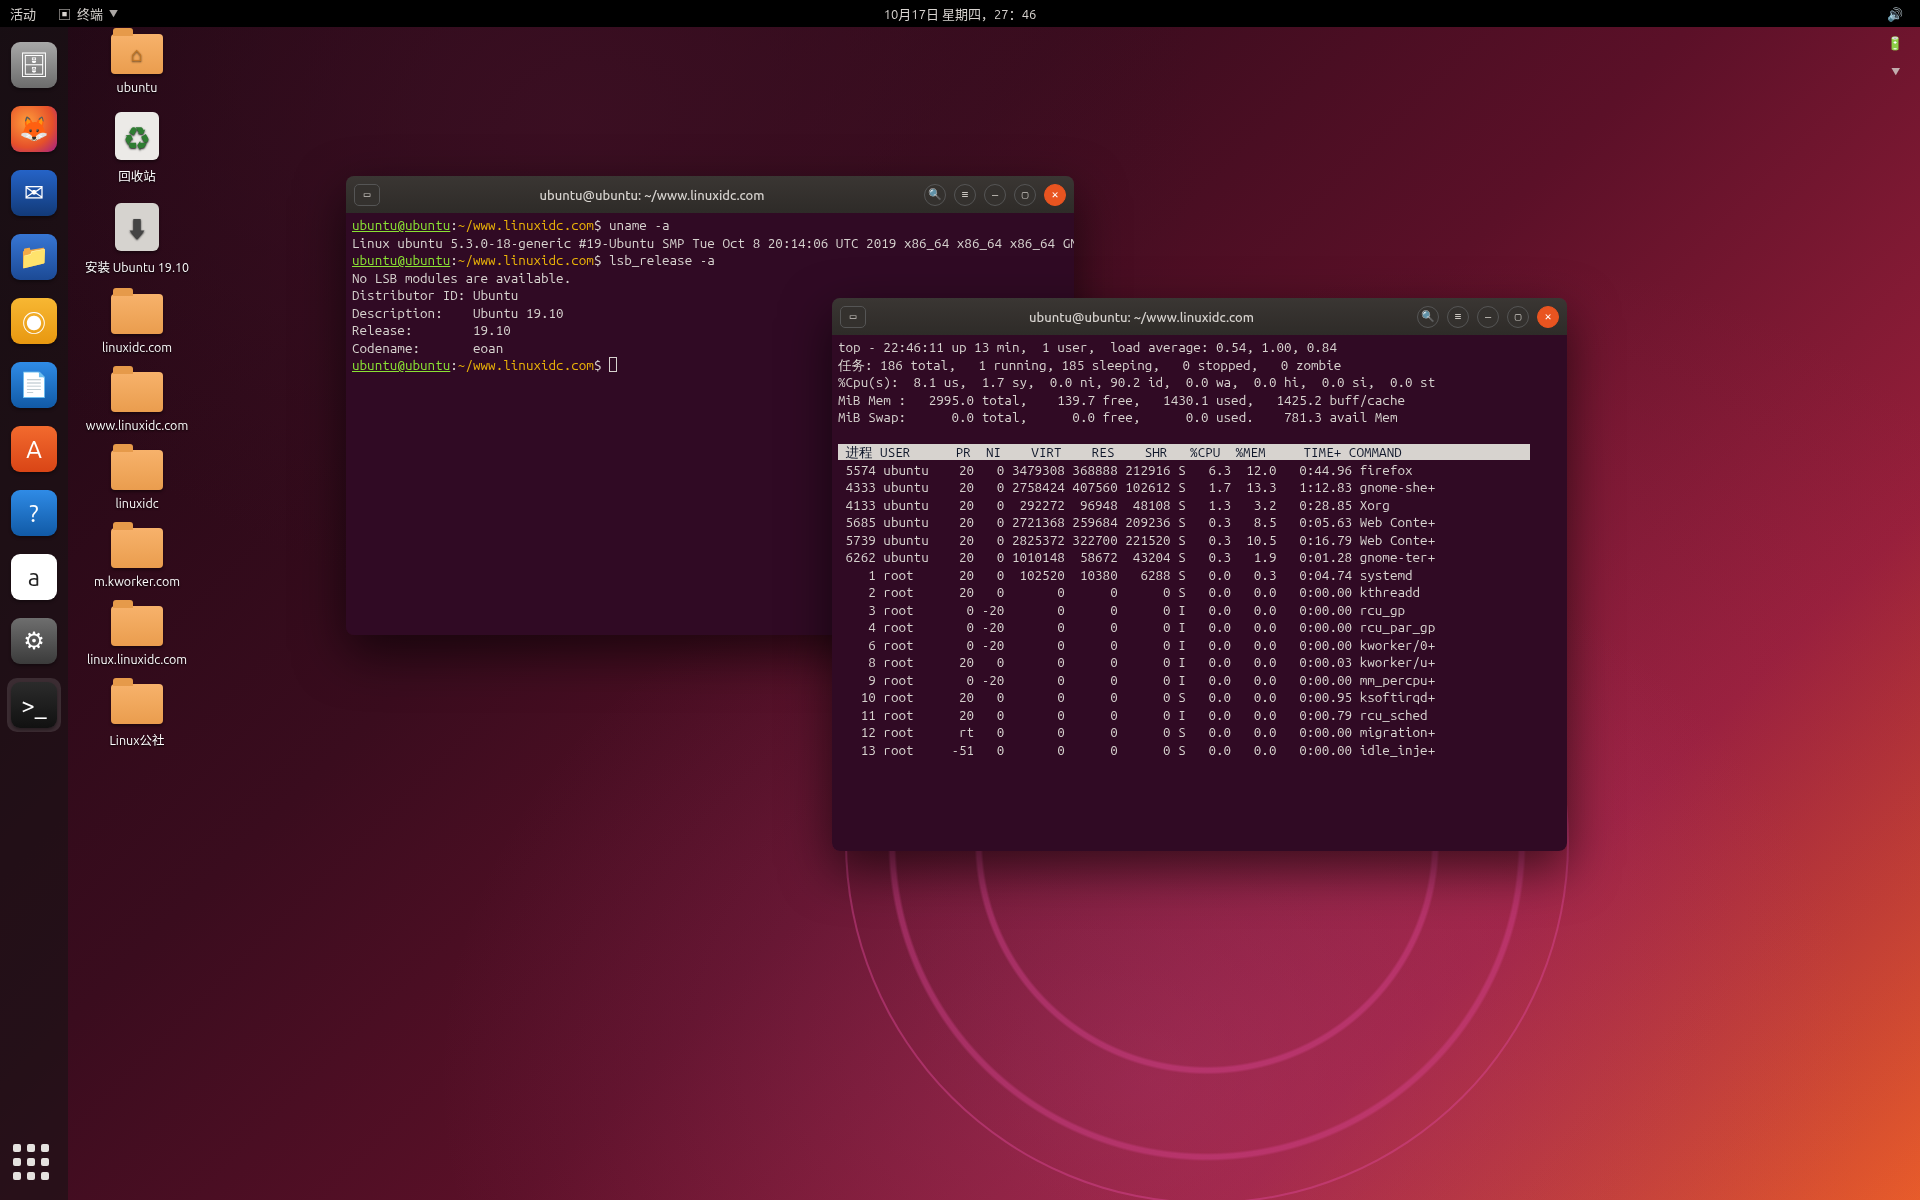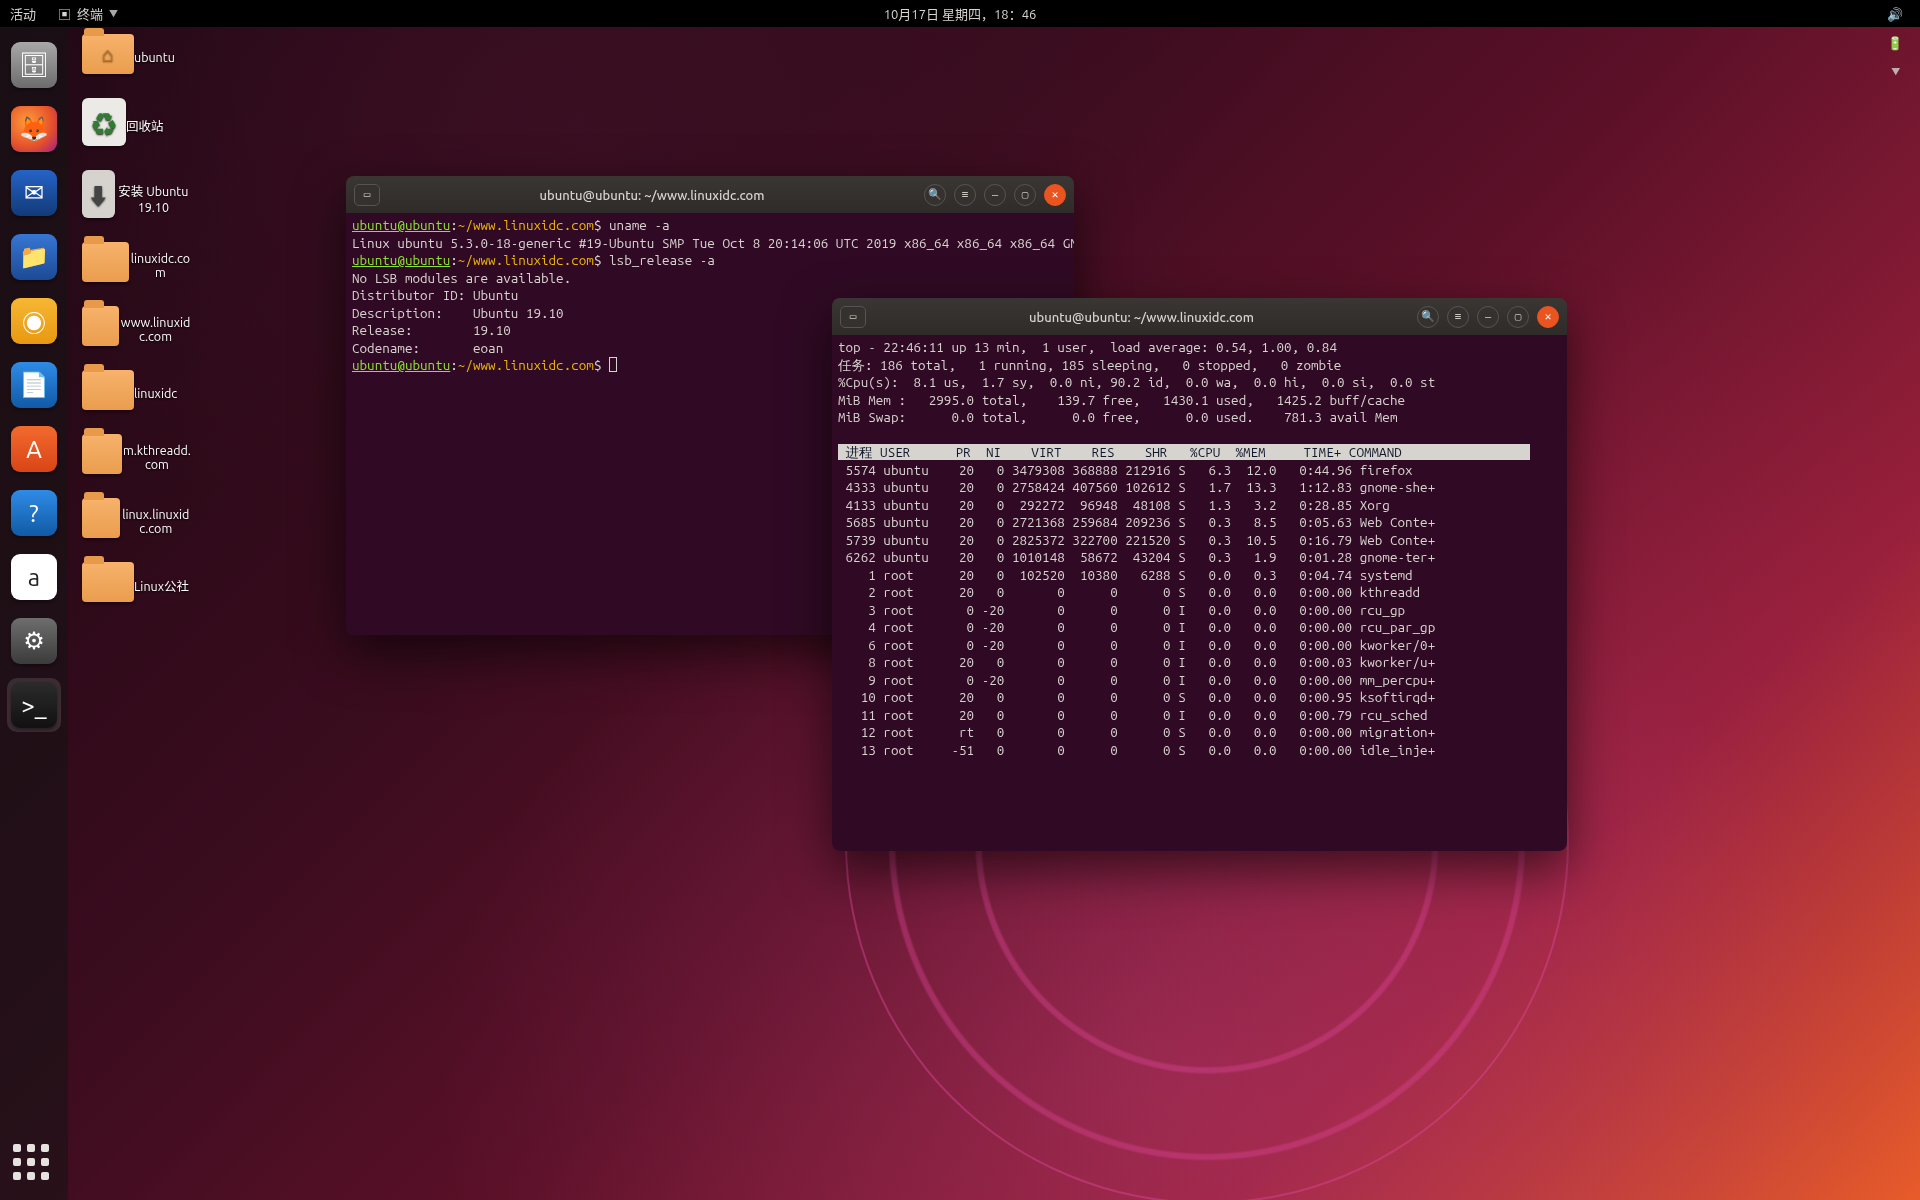--- a/index.html
+++ b/index.html
@@ -55,21 +55,21 @@
 .di-term{background:linear-gradient(#2b2b2b,#111);}
 #apps-btn{margin-top:auto; margin-bottom:14px; width:42px;height:42px;
   display:grid;grid-template-columns:repeat(3,8px);grid-template-rows:repeat(3,8px);
   gap:6px; cursor:pointer;}
 #apps-btn span{background:#e5e2df;border-radius:2px;}
 
 
 #icons { position:absolute; top:34px; left:82px; z-index:1; }
 .dicon { width:110px; text-align:center; color:#fff; font-size:12.5px;
   text-shadow:0 1px 2px rgba(0,0,0,.9); margin-bottom:18px; cursor:pointer;
-  display:flex; flex-direction:row; align-items:center; word-break:break-word;}
+  display:flex; flex-direction:column; align-items:center; word-break:break-word;}
 .folder { width:52px; height:40px; margin-bottom:6px; position:relative;
   background:linear-gradient(#f7b26b,#ea9d4e); border-radius:4px;
   box-shadow:0 2px 3px rgba(0,0,0,.4);}
 .folder::before{content:"";position:absolute;top:-6px;left:2px;width:20px;height:8px;
   background:#e69a4a;border-radius:3px 3px 0 0;}
 .folder.home::after{content:"⌂";position:absolute;inset:0;display:flex;
   align-items:center;justify-content:center;font-size:20px;color:#c67620;}
 .trash { width:44px;height:48px;margin-bottom:6px;background:#eceae7;
   border-radius:6px;display:flex;align-items:center;justify-content:center;
   color:#2f7d32;font-size:24px;box-shadow:0 2px 3px rgba(0,0,0,.4);}
@@ -105,21 +105,21 @@
 
 <div id="topbar">
   <div class="left">
     <span class="tb-item">活动</span>
     <span class="tb-item">
       <span>▣</span>
       <span>终端</span>
       <span class="caret">▼</span>
     </span>
   </div>
-  <div class="center tb-item">10月17日 星期四，18：46</div>
+  <div class="center tb-item">10月17日 星期四，27：46</div>
   <div class="right">
     <span class="tb-item">
       <span>zh</span>
       <span class="caret">▼</span>
     </span>
     <span class="tb-item">⏻⠀</span>
     <span class="tb-item">🔊</span>
     <span class="tb-item">🔋</span>
     <span class="caret">▼</span>
   </div>
@@ -192,21 +192,21 @@
     <div class="dicon">
       <div class="folder"></div>
       <span>www.linuxidc.com</span>
     </div>
     <div class="dicon">
       <div class="folder"></div>
       <span>linuxidc</span>
     </div>
     <div class="dicon">
       <div class="folder"></div>
-      <span>m.kthreadd.com</span>
+      <span>m.kworker.com</span>
     </div>
     <div class="dicon">
       <div class="folder"></div>
       <span>linux.linuxidc.com</span>
     </div>
     <div class="dicon">
       <div class="folder"></div>
       <span>Linux公社</span>
     </div>
   </div>

